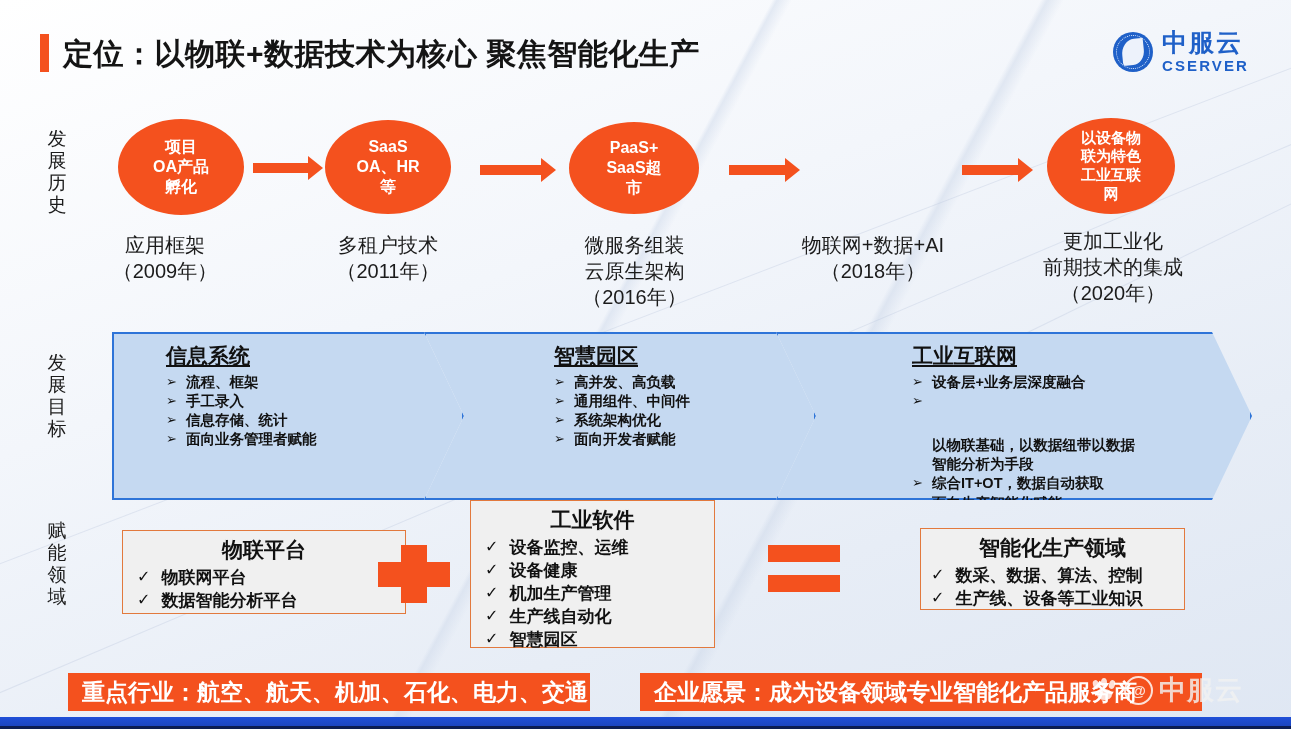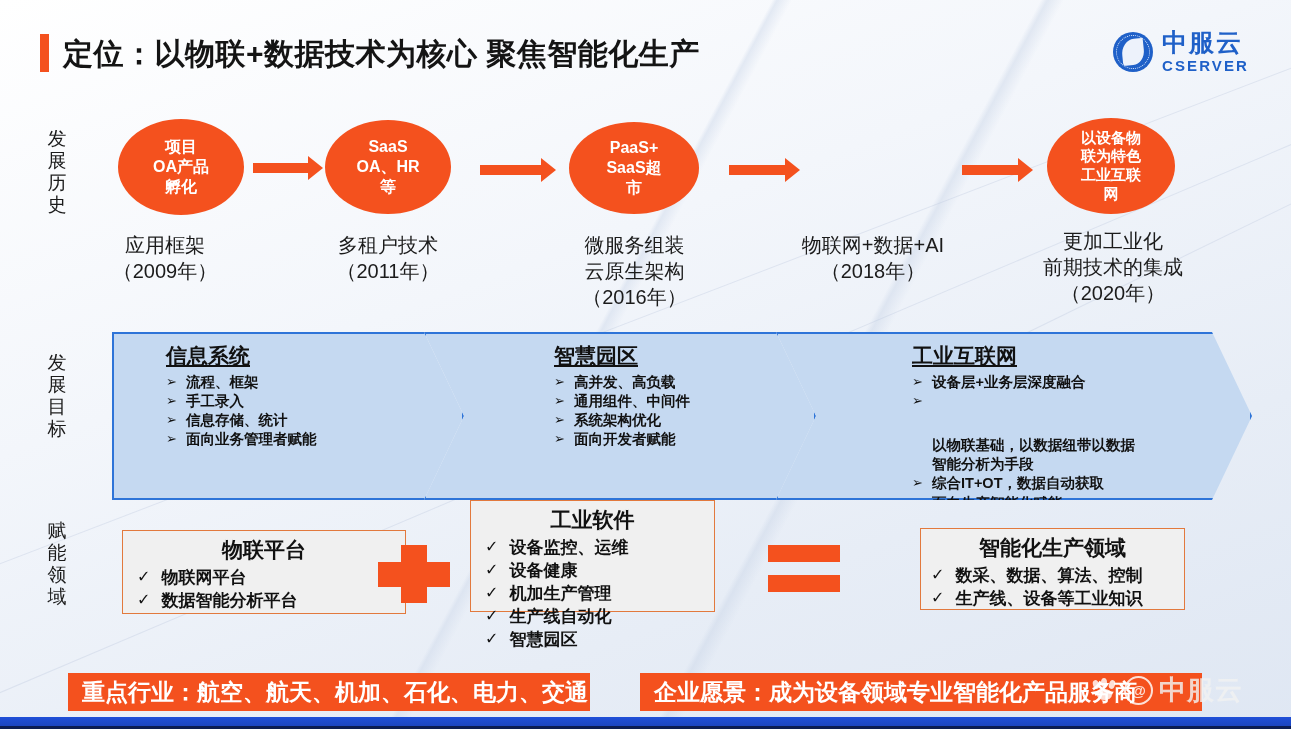--- a/index.html
+++ b/index.html
@@ -233,21 +233,21 @@
           <span>数据智能分析平台</span>
         </li>
     </ul>
   </div>
 
   <div class="plus-icon" style="left:378px;top:545px;">
     <i class="hbar"></i>
       <i class="vbar"></i>
   </div>
 
-  <div class="cbox" style="left:470px;top:500px;width:245px;height:112px;">
+  <div class="cbox" style="left:470px;top:500px;width:245px;height:148px;">
     <div class="cbox-h">工业软件</div>
     <ul>
       <li>
           <span class="ck">✓</span>
           <span>设备监控、运维</span>
         </li>
       <li>
           <span class="ck">✓</span>
           <span>设备健康</span>
         </li>

